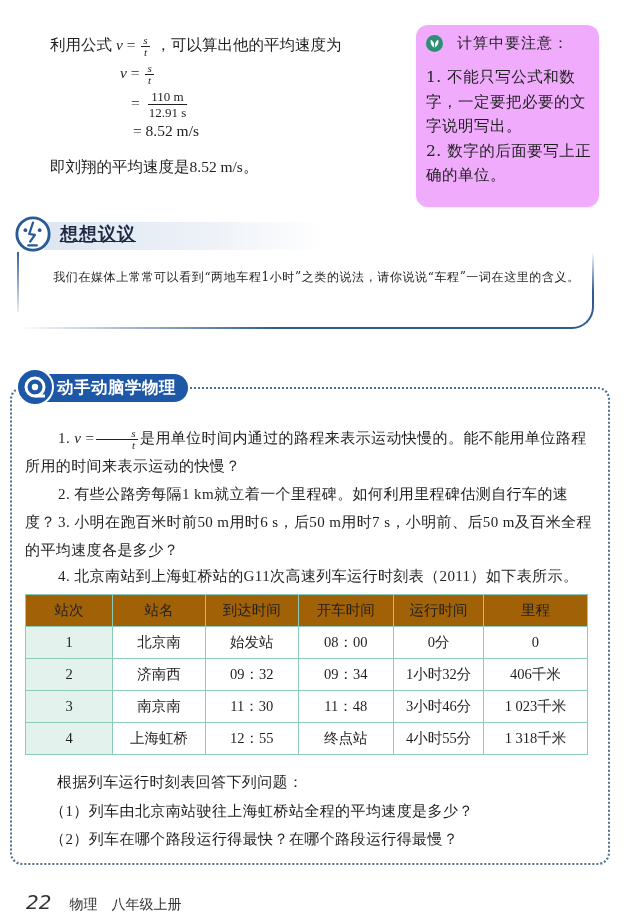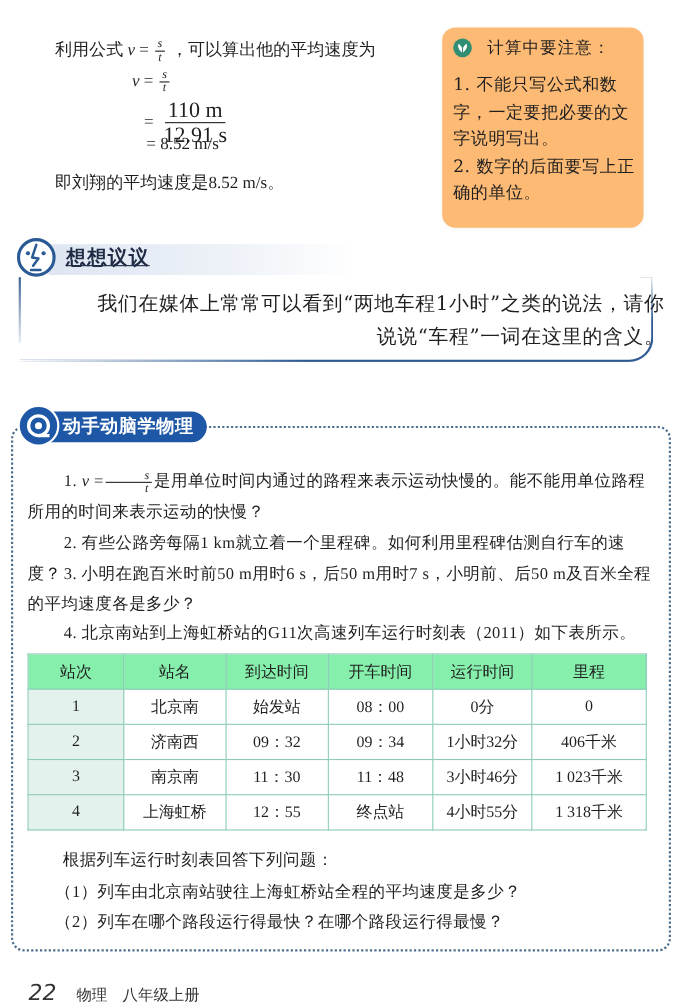--- a/index.html
+++ b/index.html
@@ -13,27 +13,27 @@
   .serif { font-family: "Liberation Serif", "DejaVu Serif", serif; }
   .sans { font-family: "DejaVu Sans", "Liberation Sans", sans-serif; }
   .it { font-style: italic; }
 
   
   .line { font-size: 15.5px; white-space: nowrap; line-height: 20px; margin-top: 17px; }
   .frac { display: inline-flex; flex-direction: column; align-items: center; vertical-align: middle; line-height: 1; margin: 0 2px; }
   .frac .num { border-bottom: 1px solid #222; padding: 0 2px; }
   .frac .den { padding: 0 2px; }
   .frac.small { font-size: 11px; }
-  .frac.big { font-size: 20px; text-align: right; }
+  .frac.big { font-size: 13px; text-align: right; }
   .frac.big .num, .frac.big .den { padding: 1px 3px; }
 
   
   .note {
-    left: 402px; top: 25px; width: 183px; height: 182px;
-    background: #fdba74; border-radius: 12px;
+    left: 416px; top: 25px; width: 183px; height: 182px;
+    background: #f0abfc; border-radius: 12px;
     box-shadow: 0 1px 3px rgba(0,0,0,0.05);
   }
   .note-head { display: flex; align-items: center; position: absolute; left: 10px; top: 9px; }
   .leaf-icon { width: 17px; height: 17px; border-radius: 50%; background: #2f8e73; display: inline-flex; align-items: center; justify-content: center; }
   .note-title { font-size: 15px; margin-left: 14px; letter-spacing: 1px; }
   .note-body { position: absolute; left: 10px; top: 40px; width: 172px; font-size: 15.5px; line-height: 24.5px; letter-spacing: 0.5px; }
 
   
   .think-band {
     left: 44px; top: 222px; width: 280px; height: 28px;
@@ -51,21 +51,21 @@
     background: linear-gradient(180deg, #3a5f94 0%, rgba(58,95,148,0.1) 100%);
   }
   .think-box .fade-bottom {
     position: absolute; left: 0; bottom: -2px; width: 260px; height: 2px;
     background: linear-gradient(90deg, #ffffff 0%, rgba(255,255,255,0) 100%);
   }
   .think-box .fade-right {
     position: absolute; right: -2px; top: 0; width: 2px; height: 40px;
     background: linear-gradient(180deg, #ffffff 0%, rgba(255,255,255,0) 100%);
   }
-  .think-text { left: 44px; top: 262px; width: 560px; font-size: 18px; line-height: 30px; letter-spacing: 0.6px; text-indent: 2.1em; text-align: right; }
+  .think-text { left: 28px; top: 262px; width: 560px; font-size: 12px; line-height: 30px; letter-spacing: 0.6px; text-indent: 2.1em; }
 
   
   .hands-box {
     left: 10px; top: 387px; width: 596px; height: 474px;
     border: 2px dotted #4e6e8e; border-radius: 12px;
   }
   .hands-pill {
     left: 20px; top: 374px; width: 168px; height: 28px;
     background: #1e57a6; border-radius: 14px;
   }
@@ -79,21 +79,21 @@
   .q.indent { text-indent: 2.2em; }
 
   
   table.tt {
     position: absolute; left: 25px; top: 594px; width: 563px; border-collapse: collapse;
     font-size: 14.5px;
   }
   table.tt td, table.tt th {
     border: 1.6px solid #8ccbba; text-align: center; height: 31px; padding: 0; font-weight: normal;
   }
-  table.tt th { background: #86efac; }
+  table.tt th { background: #a16207; }
   table.tt td.first { background: #e4f2ed; }
 
   .footer { left: 26px; top: 890px; font-size: 14px; color: #333; }
   .footer .pg { font-family: "DejaVu Sans", sans-serif; font-size: 20px; font-style: italic; margin-right: 18px; }
 </style>
 </head>
 <body>
 
 <div class="abs line serif" style="left:50px; top:18px;">
   <span>利用公式</span>

